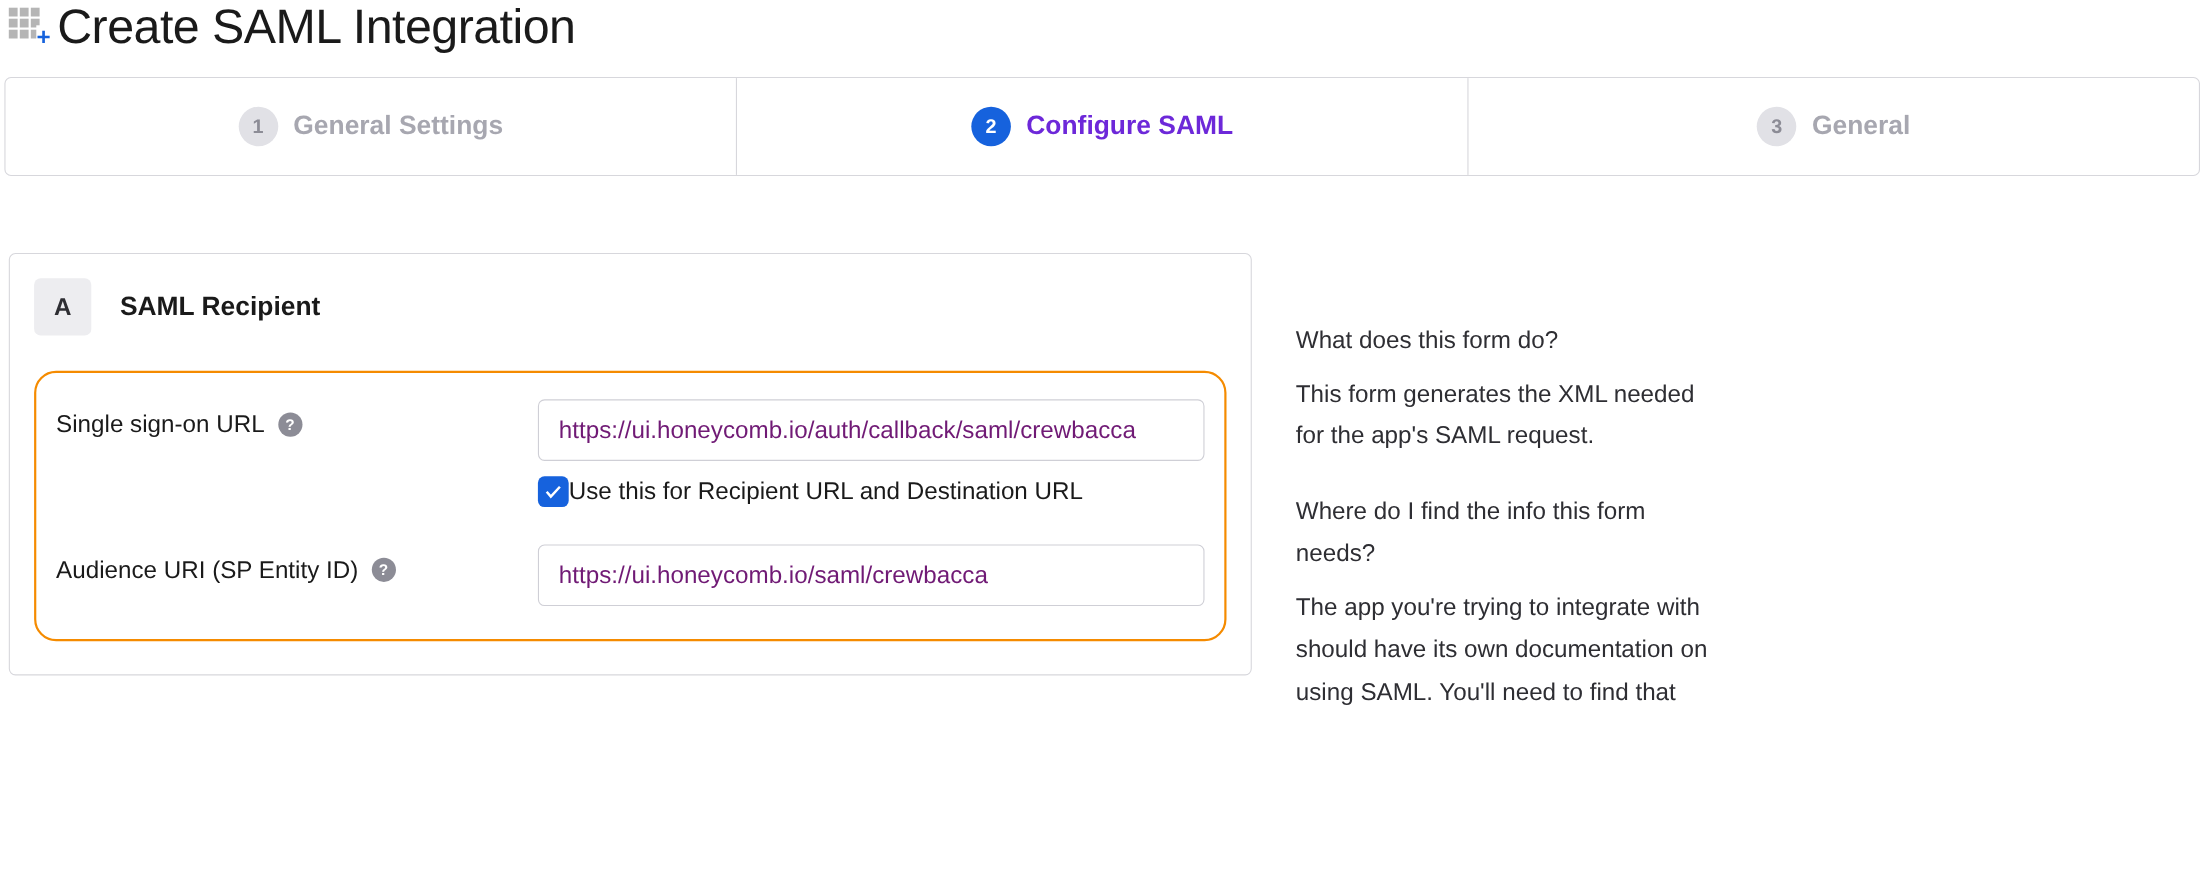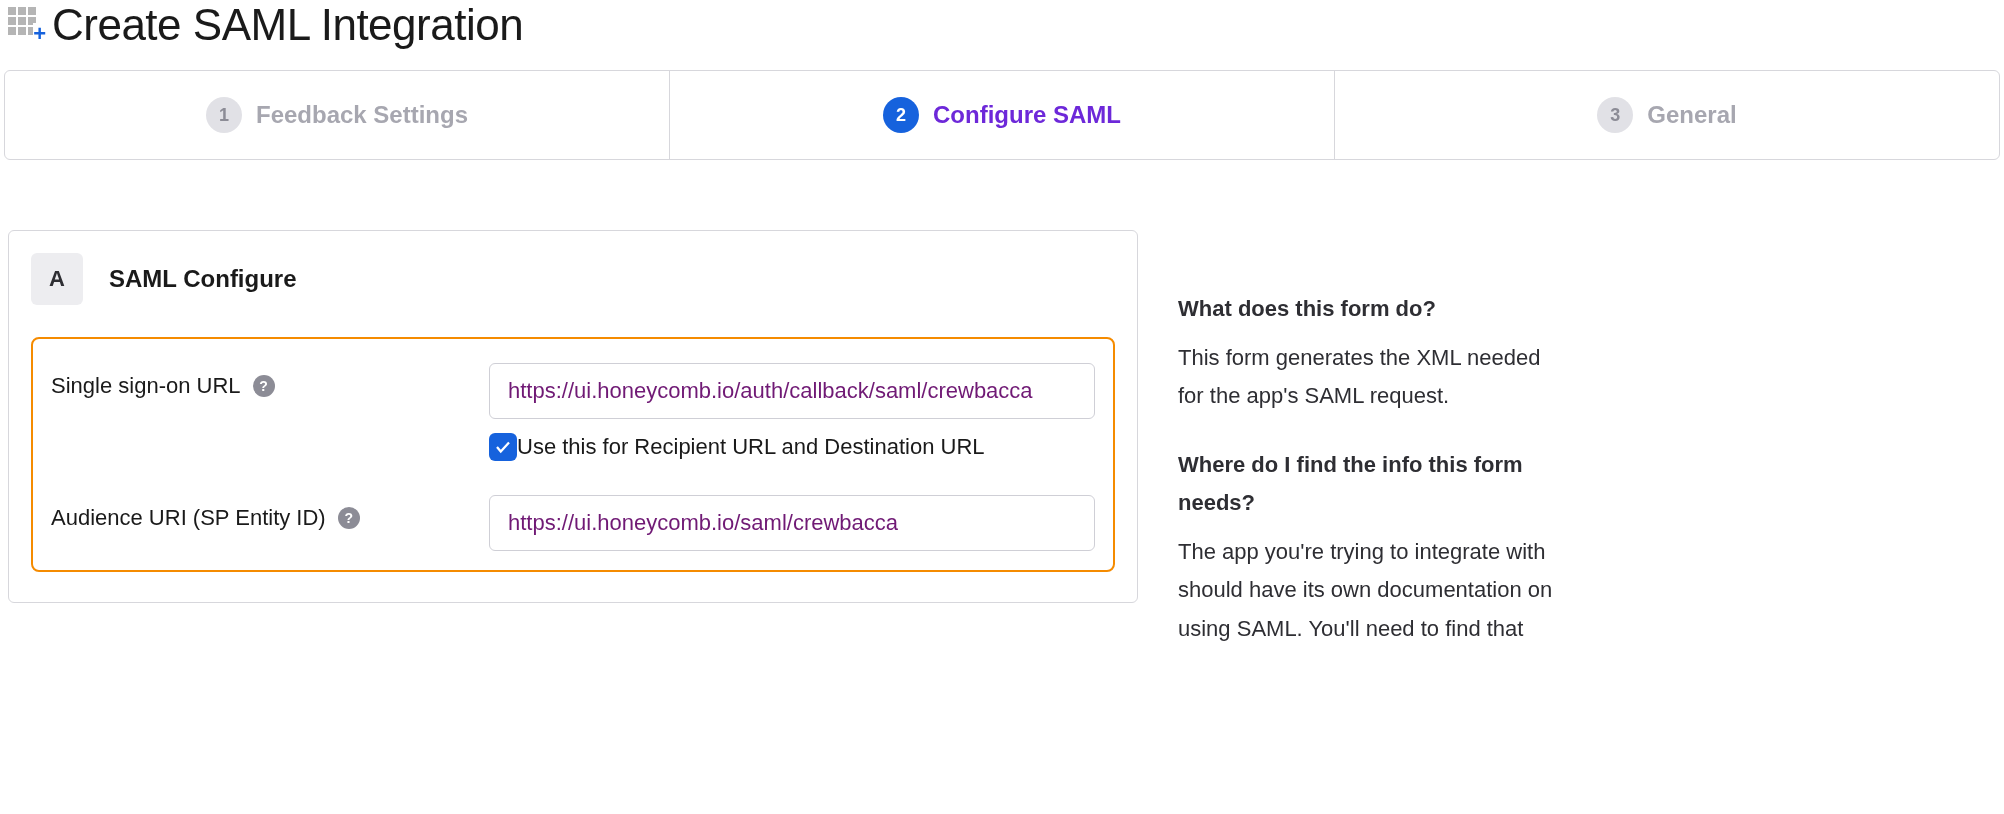--- a/index.html
+++ b/index.html
@@ -109,22 +109,22 @@
     font-size: 24px;
     font-weight: 700;
   }
   .subsection-title {
     font-size: 26px;
     font-weight: 700;
     margin: 0 0 18px 18px;
   }
   .highlight-box {
     border: 2px solid #f58b00;
-    border-radius: 8px;
-    padding: 24px 18px 19px 18px;
+    border-radius: 20px;
+    padding: 24px 18px 30px 18px;
   }
   .field-row {
     display: flex;
     align-items: flex-start;
     gap: 20px;
     margin-bottom: 20px;
   }
   .field-row:last-child { margin-bottom: 0; }
   .field-label-col {
     width: 418px;
@@ -177,21 +177,21 @@
   .side-help {
     flex: 1;
     max-width: 380px;
     font-size: 22px;
     line-height: 1.75;
     color: #2e2e33;
     padding-top: 60px;
   }
   .side-help h3 {
     font-size: 22px;
-    font-weight: 700;
+    font-weight: 400;
     margin-bottom: 10px;
   }
   .side-help p { margin-bottom: 30px; }
 </style>
 </head>
 <body>
 
 <div class="header-row">
   <div class="app-icon">
     <div class="grid">
@@ -206,37 +206,37 @@
         <span></span>
     </div>
     <div class="plus">+</div>
   </div>
   <h1>Create SAML Integration</h1>
 </div>
 
 <div class="wizard">
   <div class="step inactive">
     <div class="step-num">1</div>
-    <div class="step-label">Feedback Settings</div>
+    <div class="step-label">General Settings</div>
   </div>
   <div class="step active">
     <div class="step-num">2</div>
     <div class="step-label">Configure SAML</div>
   </div>
   <div class="step inactive">
     <div class="step-num">3</div>
     <div class="step-label">General</div>
   </div>
 </div>
 
 <div class="content-row">
   <div class="form-panel">
     <div class="section-header">
       <div class="section-badge">A</div>
-      <div class="section-title">SAML Configure</div>
+      <div class="section-title">SAML Recipient</div>
     </div>
 
     <div class="highlight-box">
 
       <div class="field-row">
         <div class="field-label-col">
           <span>Single sign-on URL</span>
           <span class="help-icon">?</span>
         </div>
         <div class="field-input-col">

